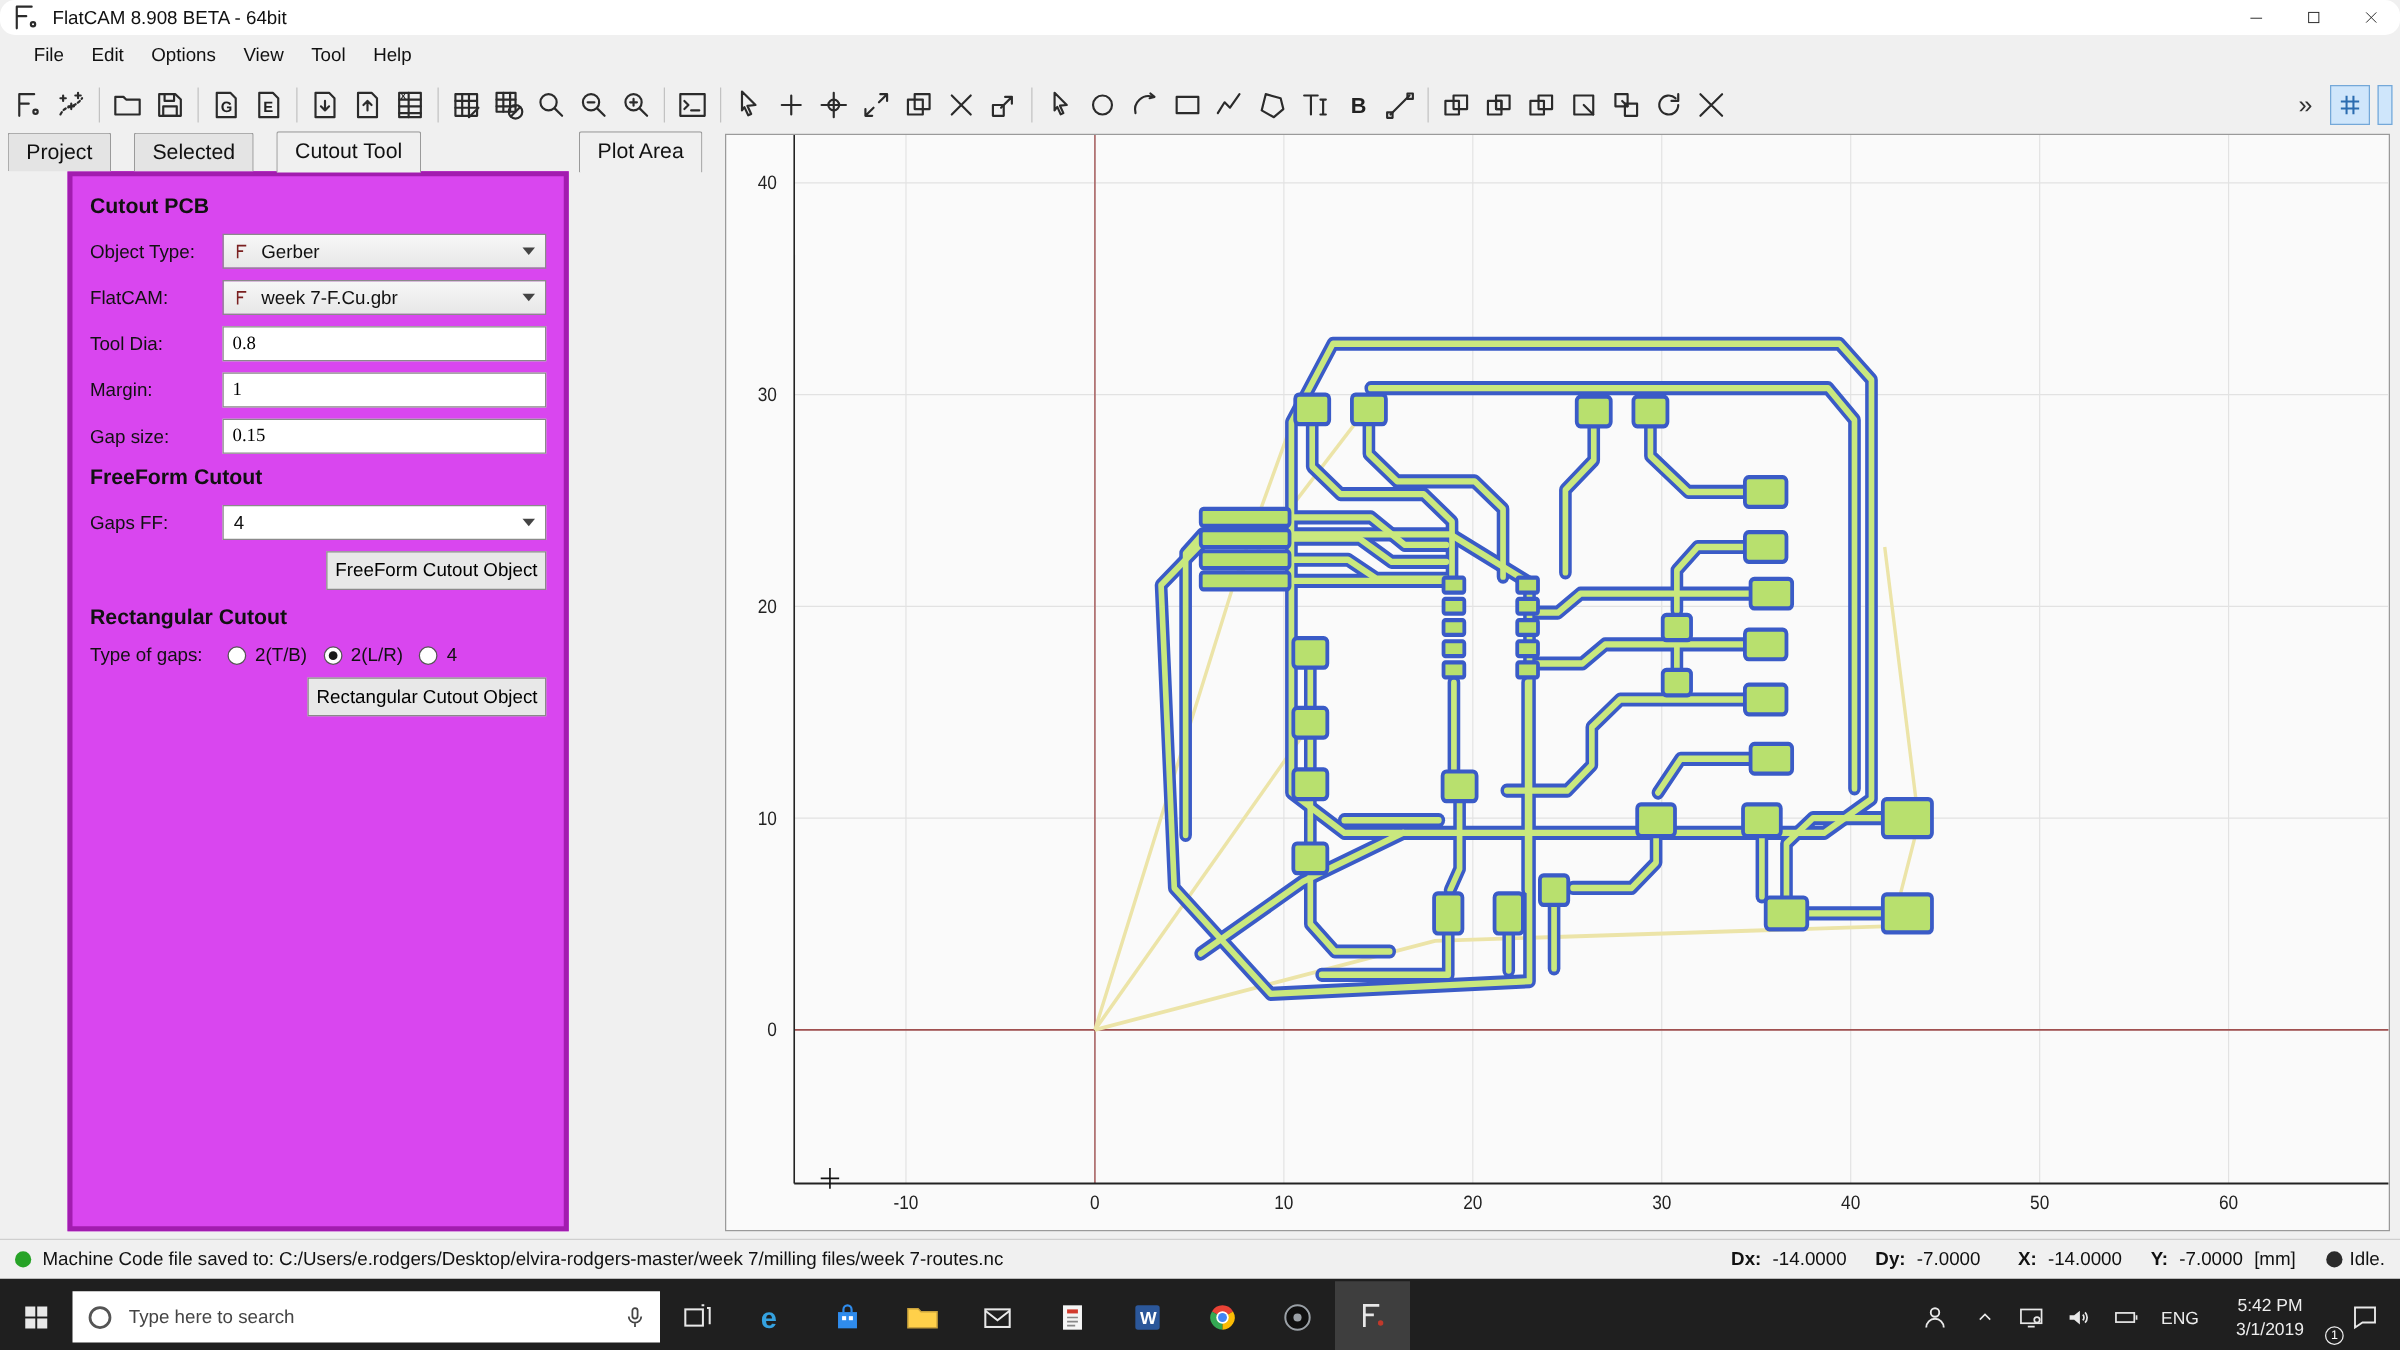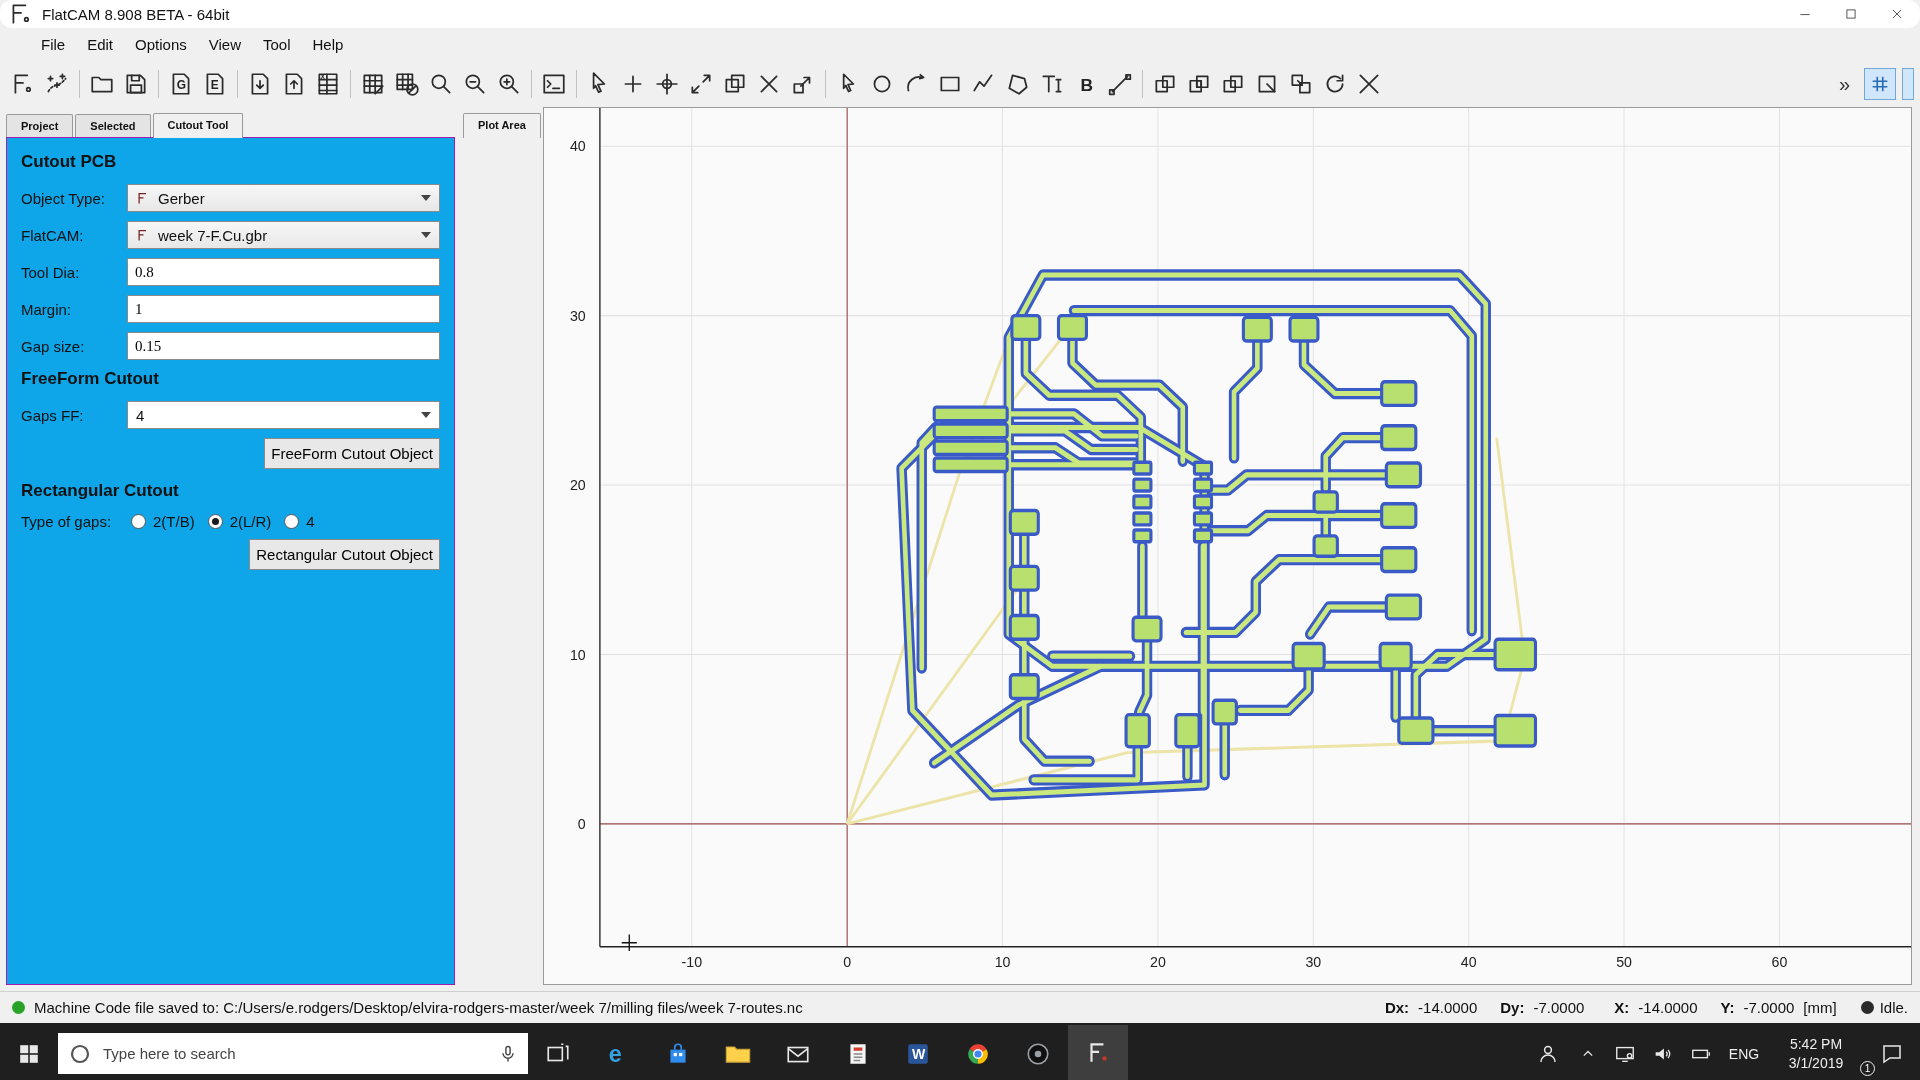--- a/index.html
+++ b/index.html
@@ -5,42 +5,42 @@
   html,body{margin:0;padding:0;width:1920px;height:1080px;overflow:hidden;
     background:#f0f0f0;font-family:"Liberation Sans",sans-serif;color:#111;}
   *{box-sizing:border-box;}
   
   .titlebar{height:28px;background:#fff;display:flex;align-items:center;padding-left:8px;border-radius:12px;}
   .titlebar .apptitle{font-size:15px;margin-left:8px;}
   .wincontrols{margin-left:auto;display:flex;}
   .wcbtn{width:46px;height:28px;display:flex;align-items:center;justify-content:center;}
   .wcbtn svg{stroke:#222;fill:none;stroke-width:1.3;}
   
-  .menubar{height:33px;display:flex;align-items:center;padding-left:2px;background:#f0f0f0;margin-left:28px;}
+  .menubar{height:33px;display:flex;align-items:center;padding-left:16px;background:#f0f0f0;}
   .mi{padding:4px 11px;font-size:15px;}
   
   .toolbar{height:46px;display:flex;align-items:center;padding:0 6px;background:#f0f0f0;overflow:hidden;}
   .tbtn{width:34px;height:32px;display:flex;align-items:center;justify-content:center;flex:0 0 auto;}
   .tsep{width:1px;height:28px;background:#c2c2c2;margin:0 5px;flex:0 0 auto;}
   .tico{width:26px;height:26px;}
   .tico *{stroke:#2b2b2b;fill:none;stroke-width:1.6;stroke-linecap:round;stroke-linejoin:round;}
   .tico text{stroke:none;fill:#222;font-weight:bold;font-family:"Liberation Sans",sans-serif;}
   .overflow{font-size:20px;color:#333;margin:0 8px;flex:0 0 auto;}
   .gridtoggle{width:32px;height:32px;background:#cfe6fb;border:1px solid #74a8d8;
     display:flex;align-items:center;justify-content:center;flex:0 0 auto;margin-left:6px;}
   .gridtoggle svg *{stroke:#2b6cb0;fill:none;stroke-width:1.8;}
   .togglesliver{width:12px;height:32px;background:#cfe6fb;border:1px solid #74a8d8;margin-left:6px;flex:0 0 auto;}
   
   .main{height:884px;display:flex;align-items:stretch;}
   .leftcol{width:455px;display:flex;flex-direction:column;padding:0 0 6px 6px;flex:0 0 auto;}
   .tabsrow{display:flex;align-items:flex-end;height:30px;}
-  .tab{padding:5px 14px 5px 14px;font-size:11px;border:1px solid #9a9a9a;border-bottom:none;
-    background:#e4e4e4;margin-right:2px;border-radius:2px 2px 0 0;position:relative;font-weight:bold;}
+  .tab{padding:5px 14px 5px 14px;font-size:17px;border:1px solid #9a9a9a;border-bottom:none;
+    background:#e4e4e4;margin-right:18px;border-radius:2px 2px 0 0;position:relative;}
   .tab.active{background:#f0f0f0;z-index:2;margin-bottom:-1px;padding-bottom:7px;}
-  .panel{flex:1;border:1px solid #a21caf;background:#0ea5e9;padding:12px 14px;overflow:hidden;}
+  .panel{flex:1;border:4px solid #a21caf;background:#d946ef;padding:12px 14px;overflow:hidden;margin-left:48px;}
   .phead{font-size:17px;font-weight:bold;margin:2px 0 12px;}
   .frow{display:flex;align-items:center;margin-bottom:9px;}
   .frow>label{width:106px;font-size:15px;flex:0 0 auto;}
   .tinput{flex:1;height:28px;border:1px solid #8a8a8a;background:#fff;padding:0 7px;
     font-family:Liberation Serif, serif;font-size:15px;}
   .combo{flex:1;height:28px;border:1px solid #8a8a8a;background:linear-gradient(#f7f7f7,#e7e7e7);
     display:flex;align-items:center;padding:0 8px;gap:7px;font-size:15px;}
   .caret{width:0;height:0;border-left:5px solid transparent;border-right:5px solid transparent;
     border-top:6px solid #444;margin-left:auto;}
   .combo .mini{width:15px;height:15px;flex:0 0 auto;}

